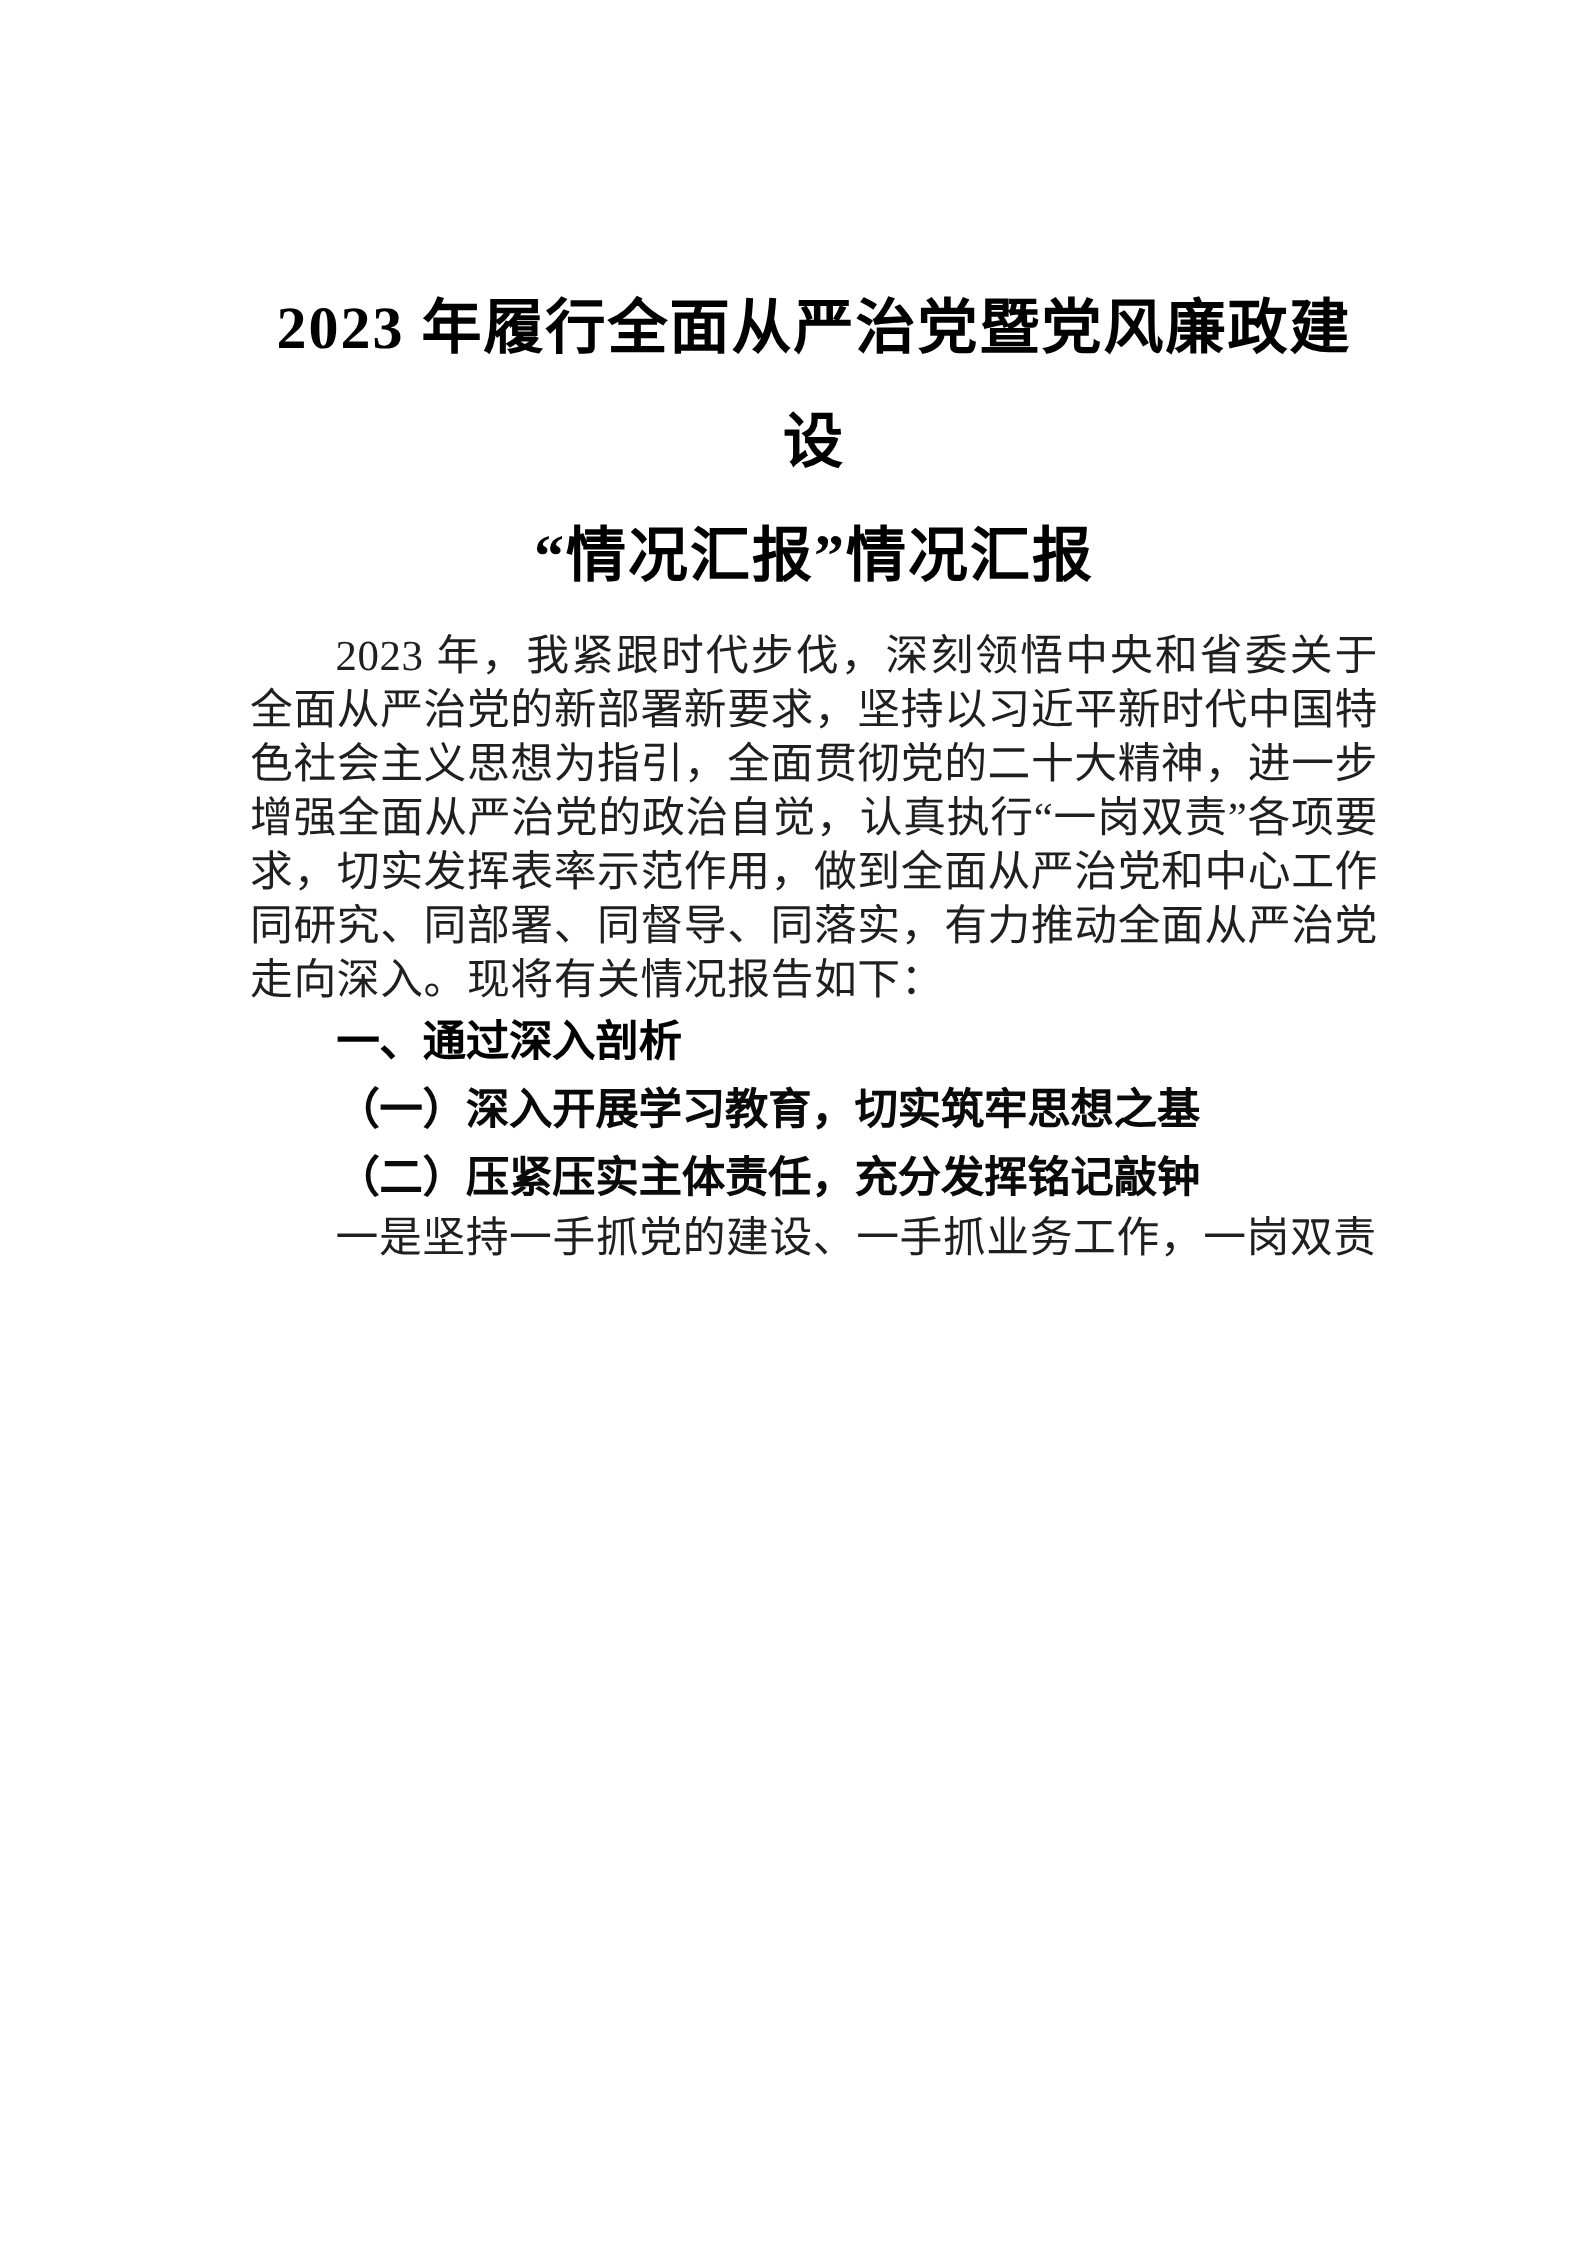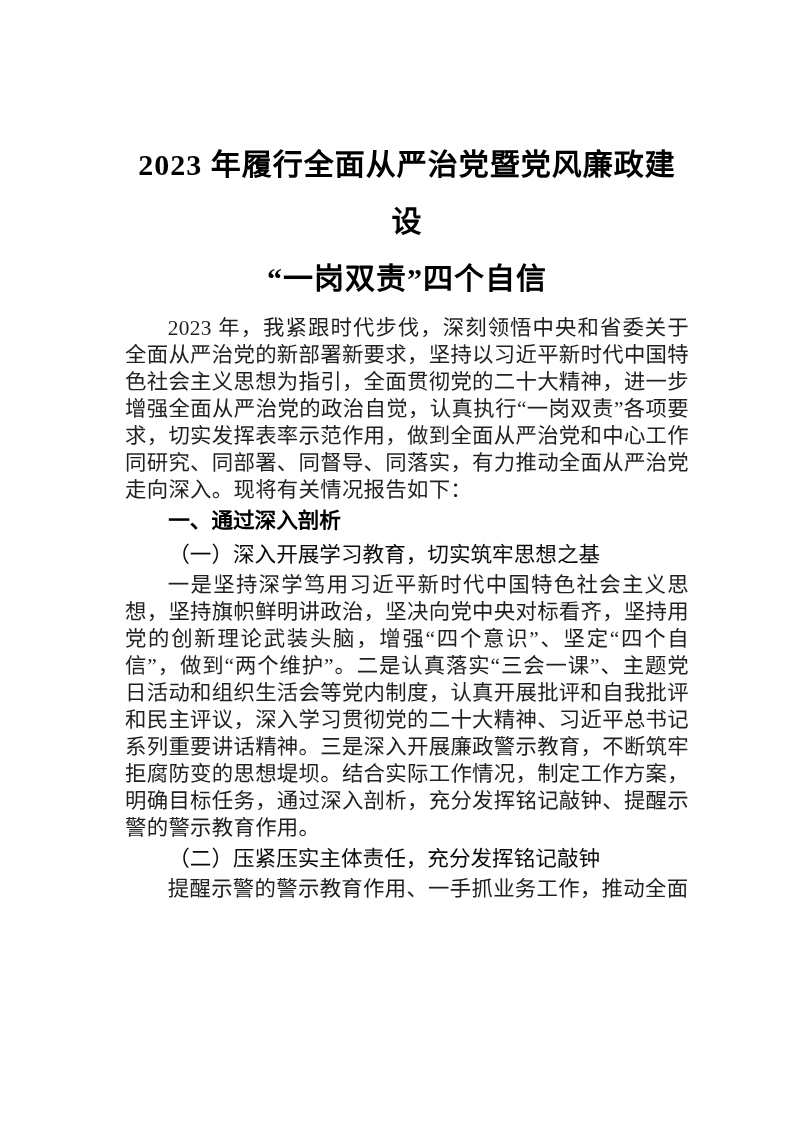--- a/index.html
+++ b/index.html
@@ -43,36 +43,35 @@
     line-height: 34px;
     font-weight: 700;
     text-indent: 2em;
     color: #000000;
     font-family: "Liberation Sans", sans-serif;
     margin: 0;
   }
   .sub-heading {
     font-size: 21.6px;
     line-height: 34px;
-    font-weight: 400;
+    font-weight: 700;
     text-indent: 2em;
     color: #0a0a0a;
     font-family: "Liberation Serif", serif;
     margin: 0;
   }
 </style>
 </head>
 <body>
 
 <div class="page">
   <div class="doc-title">
     <div>2023 年履行全面从严治党暨党风廉政建设</div>
-    <div>“一岗双责”四个自信</div>
+    <div>“情况汇报”情况汇报</div>
   </div>
   <div class="doc-body">
       <div class="body-para">2023 年，我紧跟时代步伐，深刻领悟中央和省委关于全面从严治党的新部署新要求，坚持以习近平新时代中国特色社会主义思想为指引，全面贯彻党的二十大精神，进一步增强全面从严治党的政治自觉，认真执行“一岗双责”各项要求，切实发挥表率示范作用，做到全面从严治党和中心工作同研究、同部署、同督导、同落实，有力推动全面从严治党走向深入。现将有关情况报告如下：</div>
       <div class="section-heading">一、通过深入剖析</div>
       <div class="sub-heading">（一）深入开展学习教育，切实筑牢思想之基</div>
-      <div class="body-para">一是坚持深学笃用习近平新时代中国特色社会主义思想，坚持旗帜鲜明讲政治，坚决向党中央对标看齐，坚持用党的创新理论武装头脑，增强“四个意识”、坚定“四个自信”，做到“两个维护”。二是认真落实“三会一课”、主题党日活动和组织生活会等党内制度，认真开展批评和自我批评和民主评议，深入学习贯彻党的二十大精神、习近平总书记系列重要讲话精神。三是深入开展廉政警示教育，不断筑牢拒腐防变的思想堤坝。结合实际工作情况，制定工作方案，明确目标任务，通过深入剖析，充分发挥铭记敲钟、提醒示警的警示教育作用。</div>
       <div class="sub-heading">（二）压紧压实主体责任，充分发挥铭记敲钟</div>
-      <div class="body-para">提醒示警的警示教育作用、一手抓业务工作，推动全面</div>
+      <div class="body-para">一是坚持一手抓党的建设、一手抓业务工作，一岗双责</div>
     </div>
 </div>
 
 </body></html>

